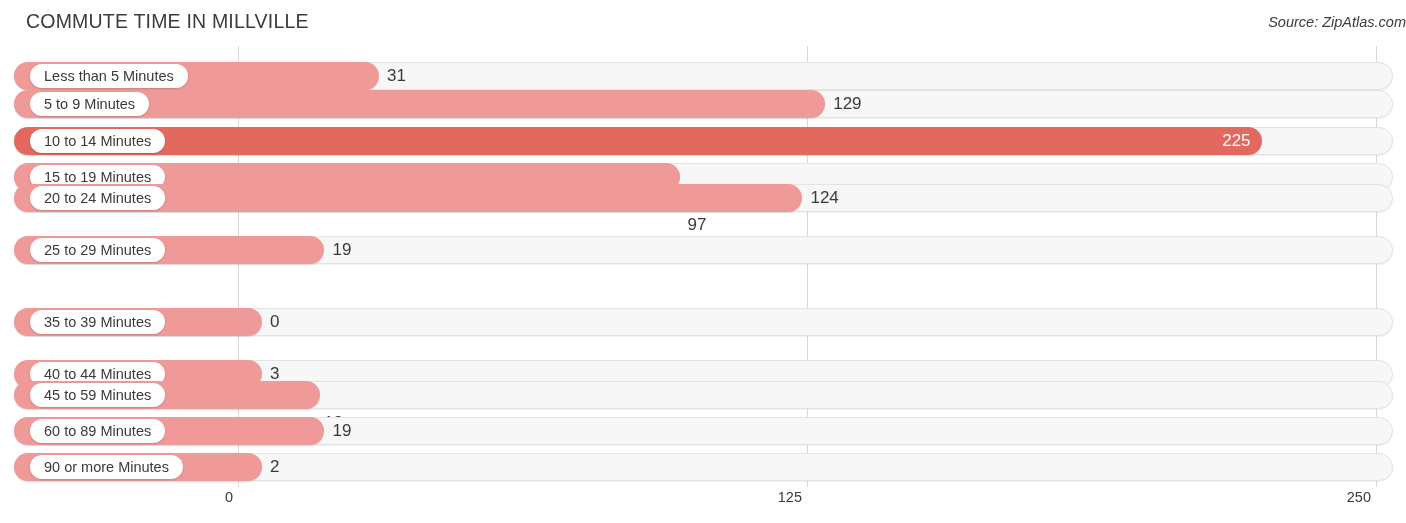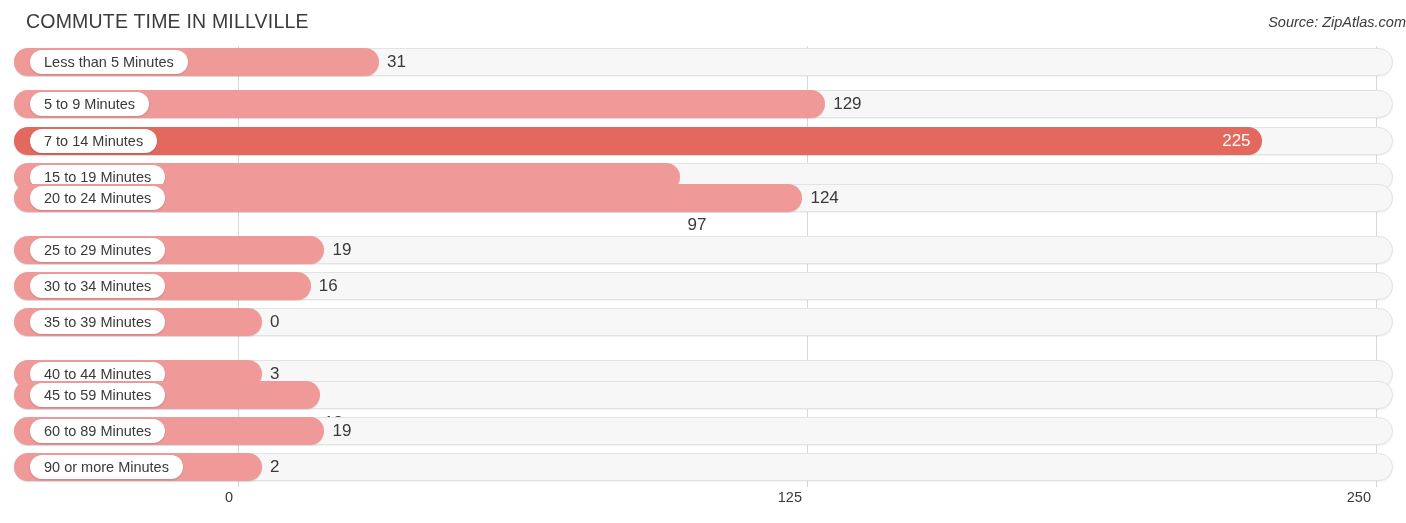--- a/index.html
+++ b/index.html
@@ -156,61 +156,55 @@
   <div id="chart-source">Source: ZipAtlas.com</div>
 </div>
 
 <div id="plot-area">
   <div id="gridlines">
       <div class="gridline" style="left: 238px;"></div>
       <div class="gridline" style="left: 807px;"></div>
       <div class="gridline" style="left: 1376px;"></div>
     </div>
   <div id="rows">
-      <div class="bar-row" style="top: 2px;">
+      <div class="bar-row" style="top: 16px;">
         <div class="bar-track"></div>
         <div class="bar-fill" style="width: 365.112px;"></div>
         <div class="bar-label">Less than 5 Minutes</div>
         <div class="bar-value" style="left: 373.112px;">31</div>
       </div>
       <div class="bar-row" style="top: 44.3px;">
         <div class="bar-track"></div>
         <div class="bar-fill" style="width: 811.208px;"></div>
         <div class="bar-label">5 to 9 Minutes</div>
         <div class="bar-value" style="left: 819.208px;">129</div>
       </div>
       <div class="bar-row" style="top: 80.6px;">
         <div class="bar-track"></div>
         <div class="bar-fill highlight" style="width: 1248.2px;"></div>
-        <div class="bar-label">7 to 14 Minutes</div>
+        <div class="bar-label">10 to 14 Minutes</div>
         <div class="bar-value inside" style="left: 1208.2px;">225</div>
       </div>
       <div class="bar-row" style="top: 116.9px;">
         <div class="bar-track"></div>
         <div class="bar-fill" style="width: 665.544px;"></div>
         <div class="bar-label">15 to 19 Minutes</div>
         <div class="bar-value" style="left: 673.544px; margin-top: 48px;">97</div>
       </div>
       <div class="bar-row" style="top: 138px;">
         <div class="bar-track"></div>
         <div class="bar-fill" style="width: 788.448px;"></div>
         <div class="bar-label">20 to 24 Minutes</div>
         <div class="bar-value" style="left: 796.448px;">124</div>
       </div>
       <div class="bar-row" style="top: 189.5px;">
         <div class="bar-track"></div>
         <div class="bar-fill" style="width: 310.488px;"></div>
         <div class="bar-label">25 to 29 Minutes</div>
         <div class="bar-value" style="left: 318.488px;">19</div>
-      </div>
-      <div class="bar-row" style="top: 225.8px;">
-        <div class="bar-track"></div>
-        <div class="bar-fill" style="width: 296.832px;"></div>
-        <div class="bar-label">30 to 34 Minutes</div>
-        <div class="bar-value" style="left: 304.832px;">16</div>
       </div>
       <div class="bar-row" style="top: 262.1px;">
         <div class="bar-track"></div>
         <div class="bar-fill" style="width: 248px;"></div>
         <div class="bar-label">35 to 39 Minutes</div>
         <div class="bar-value" style="left: 256px;">0</div>
       </div>
       <div class="bar-row" style="top: 298px; margin-top: 16px;">
         <div class="bar-track"></div>
         <div class="bar-fill" style="width: 248px;"></div>

